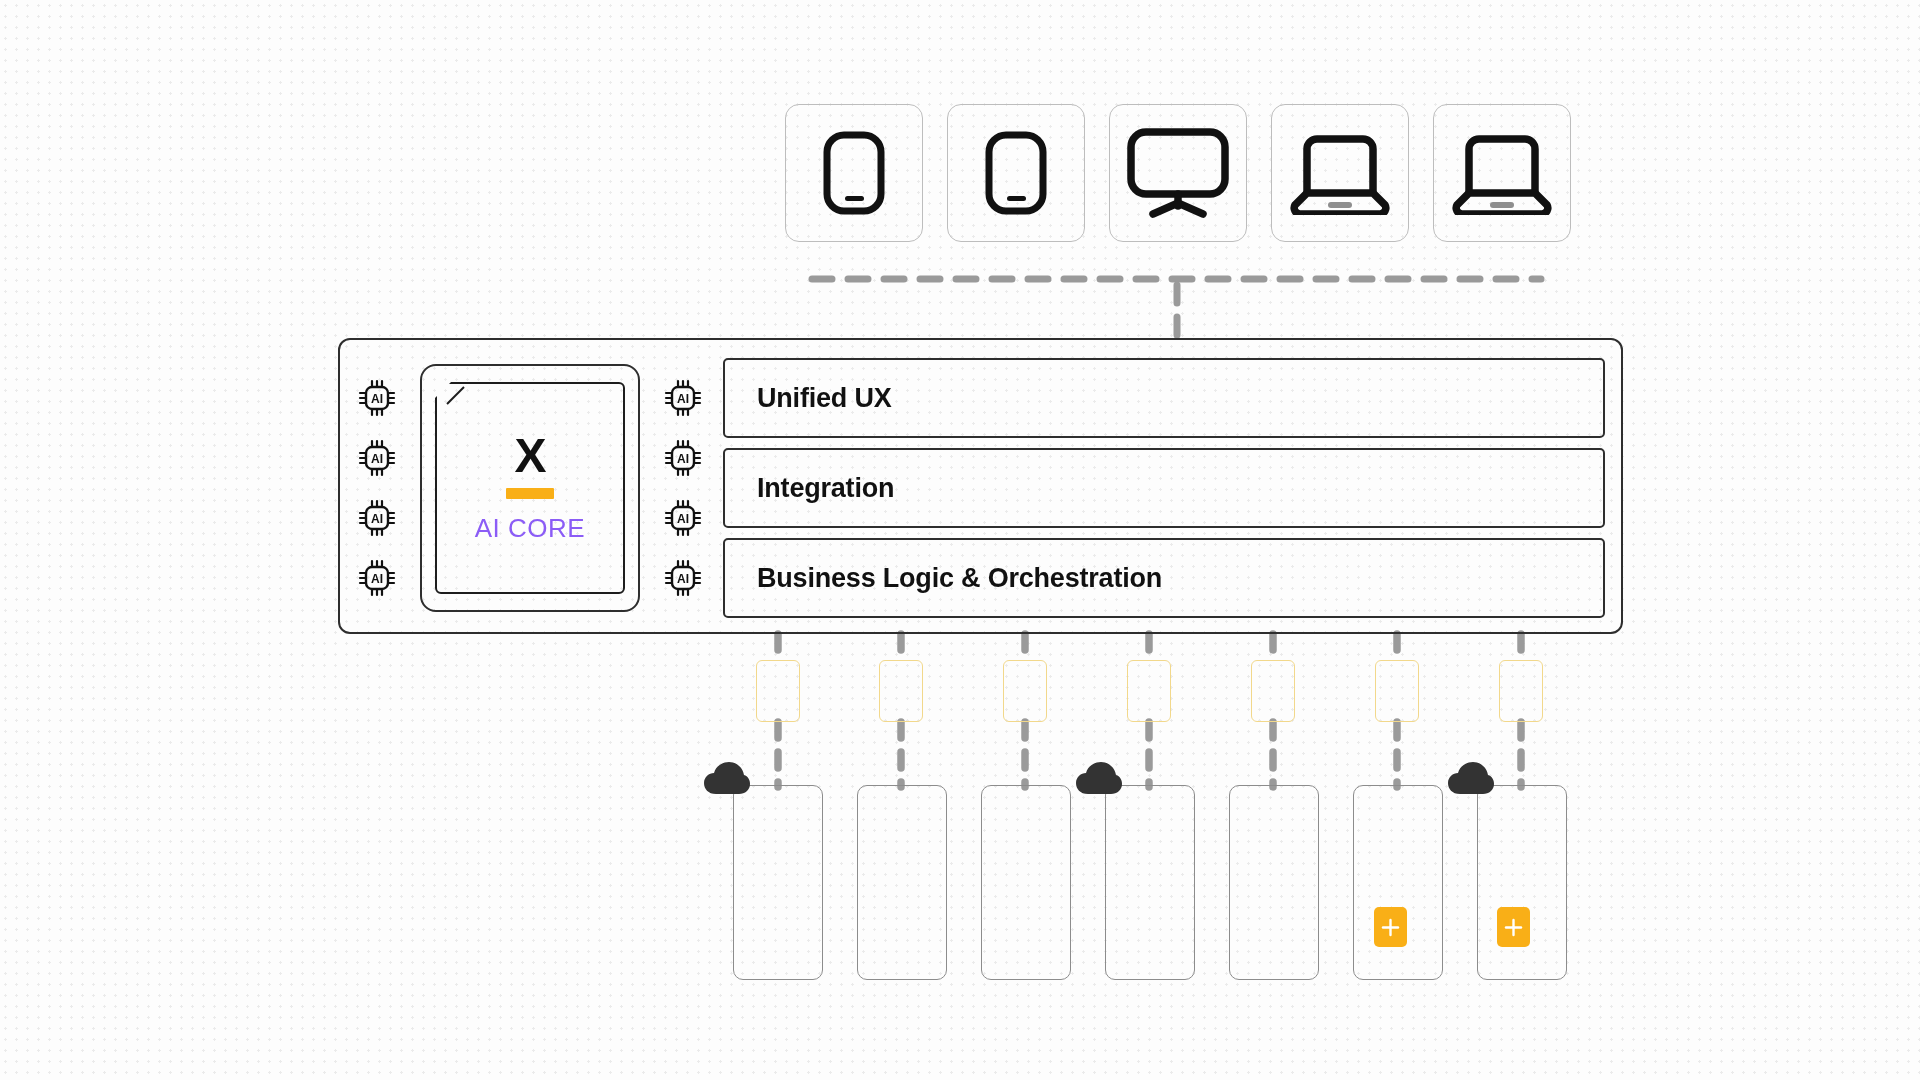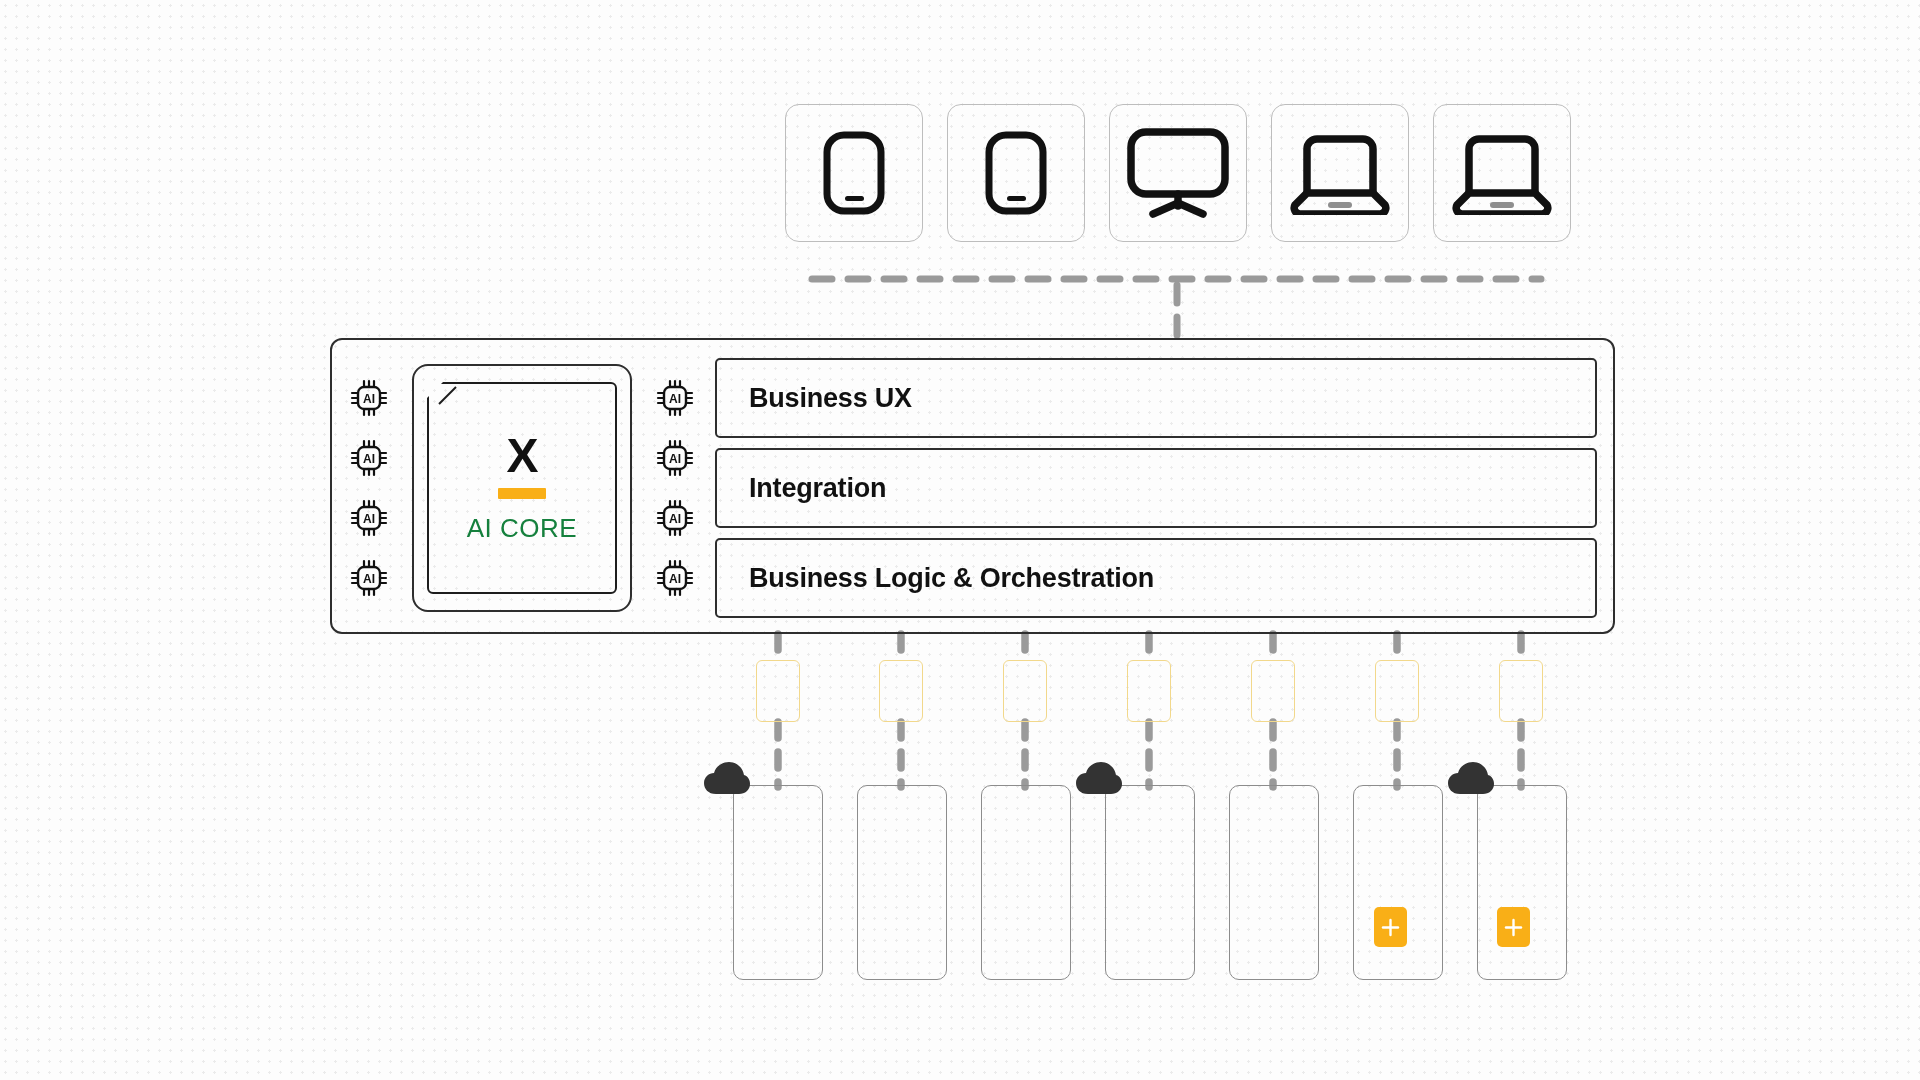--- a/index.html
+++ b/index.html
@@ -51,21 +51,21 @@
     position: absolute;
     inset: 0;
     width: 1920px;
     height: 1080px;
     pointer-events: none;
   }
 
   
   #platform {
     position: absolute;
-    left: 330px;
+    left: 338px;
     top: 338px;
     width: 1285px;
     height: 296px;
     border: 2.4px solid #2e2e2e;
     border-radius: 12px;
     background: transparent;
   }
 
   #core-area {
     position: absolute;
@@ -135,21 +135,21 @@
   #core-accent-bar {
     width: 48px;
     height: 11px;
     background: #f9af17;
     border-radius: 1px;
     margin-bottom: 14px;
   }
   #core-label {
     font-size: 26px;
     letter-spacing: 0.5px;
-    color: #15803d;
+    color: #8b5cf6;
     font-weight: 400;
   }
 
   
   #layer-stack {
     position: absolute;
     left: 383px;
     top: 18px;
     width: 882px;
     height: 260px;
@@ -468,21 +468,21 @@
             </g>
             <text x="19" y="24" text-anchor="middle" font-family="Liberation Sans, sans-serif" font-size="12" font-weight="700" fill="#111">AI</text>
           </svg>
         </span>
       </div>
 
     </div>
 
     <div id="layer-stack">
       <div class="layer-row">
-        <span class="layer-label">Business UX</span>
+        <span class="layer-label">Unified UX</span>
       </div>
       <div class="layer-row">
         <span class="layer-label">Integration</span>
       </div>
       <div class="layer-row">
         <span class="layer-label">Business Logic &amp; Orchestration</span>
       </div>
     </div>
 
   </div>

